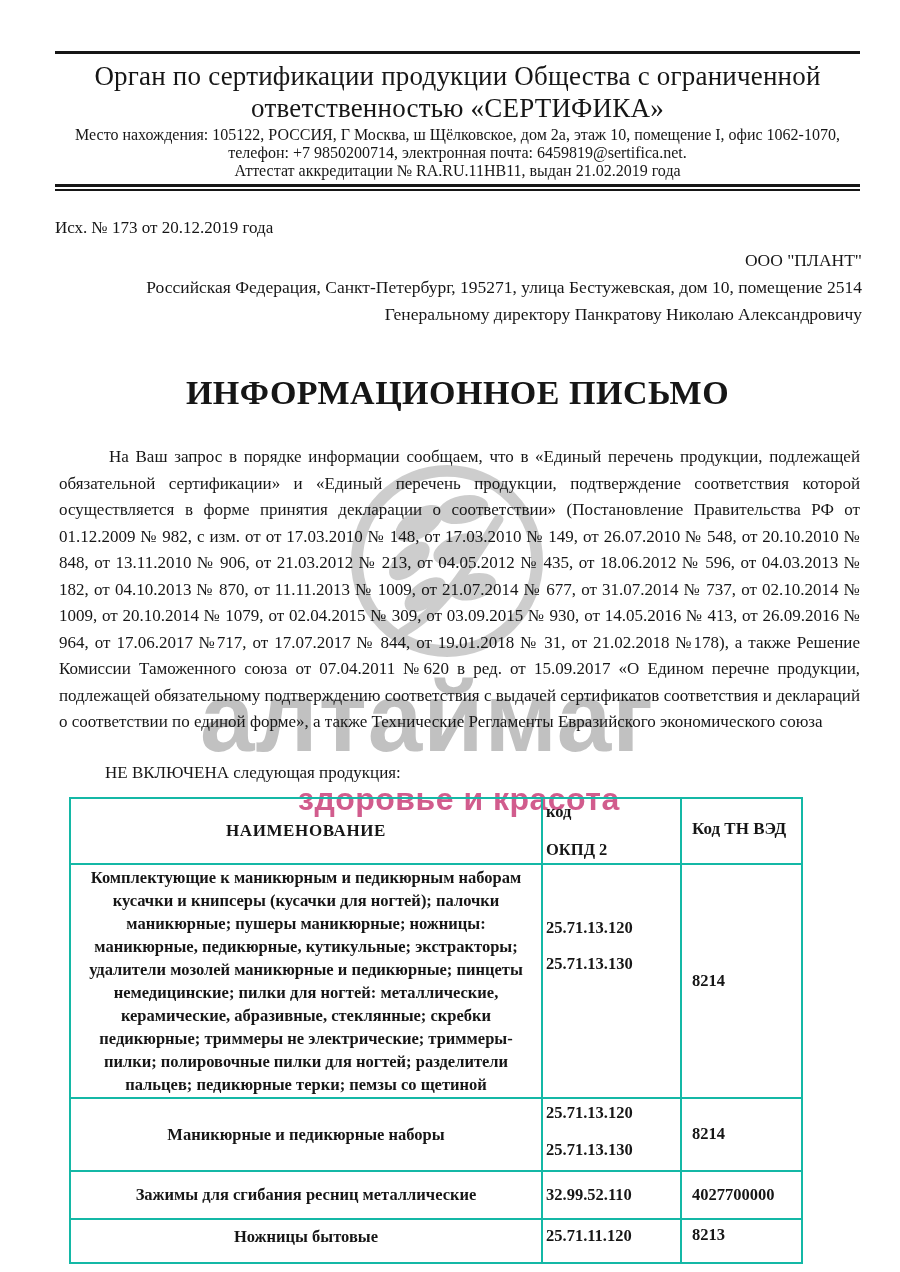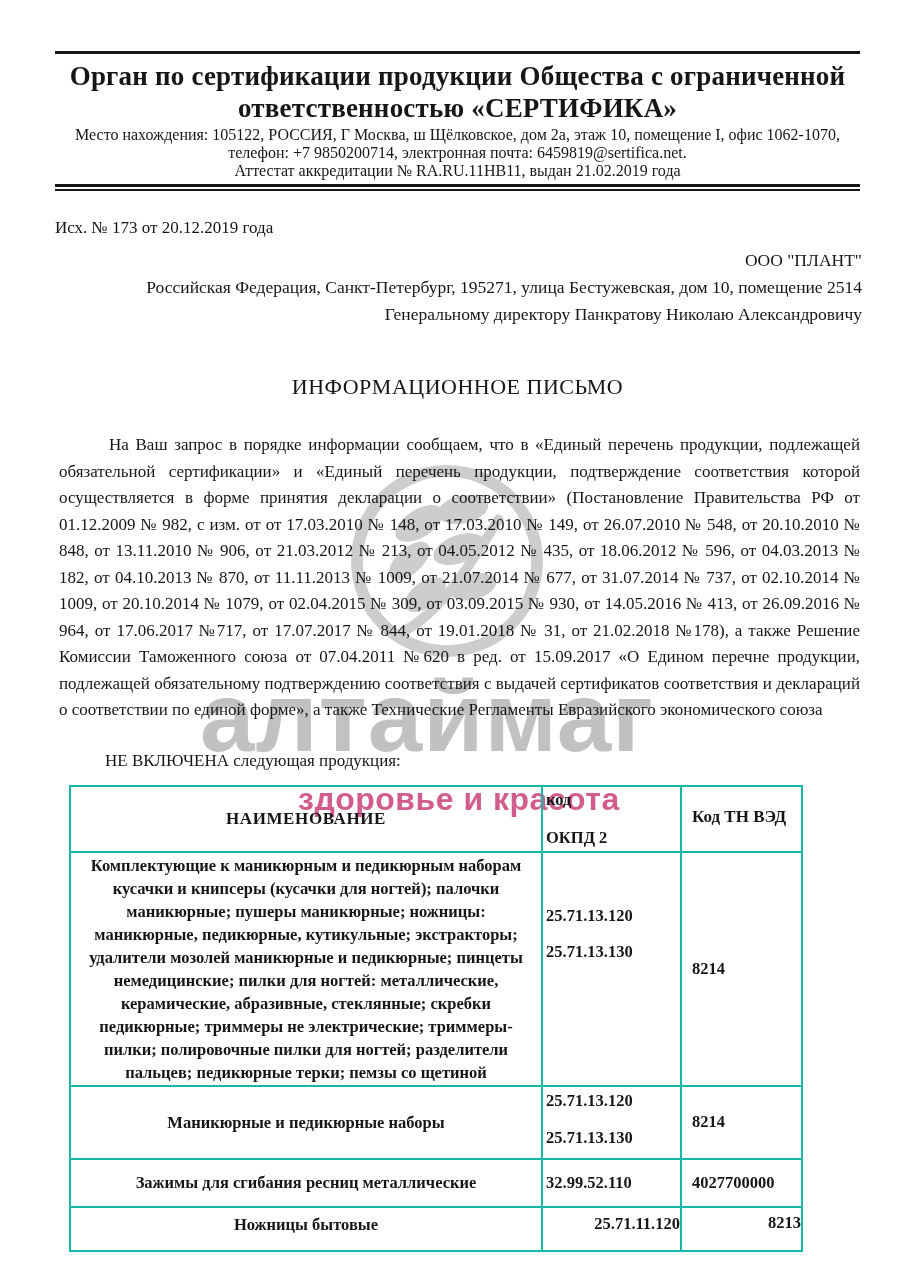--- a/index.html
+++ b/index.html
@@ -20,21 +20,21 @@
   }
   
   .rule-top {
     margin-top: 51px;
     height: 3px;
     background: #161616;
   }
   .org-name {
     margin: 6px 0 2px 0;
     font-size: 27px;
-    font-weight: bold;
+    font-weight: normal;
     line-height: 32px;
     text-align: center;
     letter-spacing: 0.2px;
   }
   .lh-line {
     font-size: 16px;
     line-height: 18px;
     text-align: center;
   }
   .rule-double {
@@ -52,22 +52,22 @@
   .recipient {
     margin-top: 8px;
     margin-right: -2px;
     font-size: 17.5px;
     line-height: 27px;
     text-align: right;
   }
   
   .doc-title {
     margin-top: 46px;
-    font-size: 22px;
-    font-weight: normal;
+    font-size: 34px;
+    font-weight: bold;
     text-align: center;
     letter-spacing: 0.5px;
   }
   .body-text {
     margin: 32px 0 0 4px;
     font-size: 17px;
     line-height: 26.5px;
     text-align: justify;
     text-indent: 50px;
   }
@@ -111,21 +111,21 @@
   td.cell-okpd  { vertical-align: top; text-align: left; padding-left: 3px !important; line-height: 22px; }
   td.cell-tnved { vertical-align: middle; text-align: left; padding-left: 10px !important; }
 
   tr.r1 td.cell-okpd  { padding-top: 52px !important; }
   tr.r1 .code-gap     { height: 14px; }
   tr.r2 td.cell-okpd  { padding-top: 3px !important; }
   tr.r2 .code-gap     { height: 15px; }
   tr.r3 td.cell-okpd, tr.r3 td.cell-tnved { vertical-align: middle; border-radius: 8px; }
   tr.r4 td { vertical-align: top; }
   tr.r4 td.cell-name  { padding-top: 5px !important; }
-  tr.r4 td.cell-okpd, tr.r4 td.cell-tnved { padding-top: 5px !important; text-align: right; }
+  tr.r4 td.cell-okpd, tr.r4 td.cell-tnved { padding-top: 5px !important; }
 
   
   .wm-circle {
     position: absolute;
     left: 348px; top: 462px;
     width: 198px; height: 198px;
     z-index: 1;
     opacity: 0.55;
   }
   .wm-brand {

